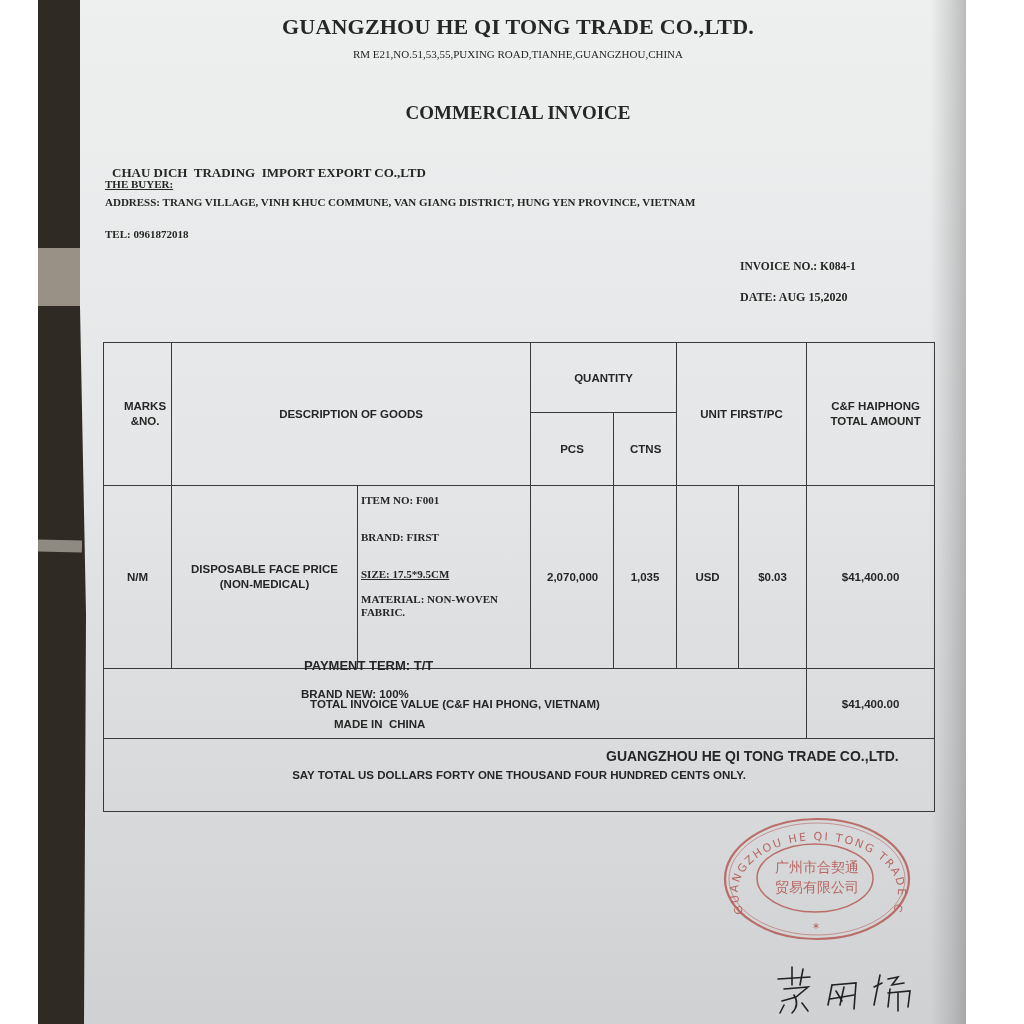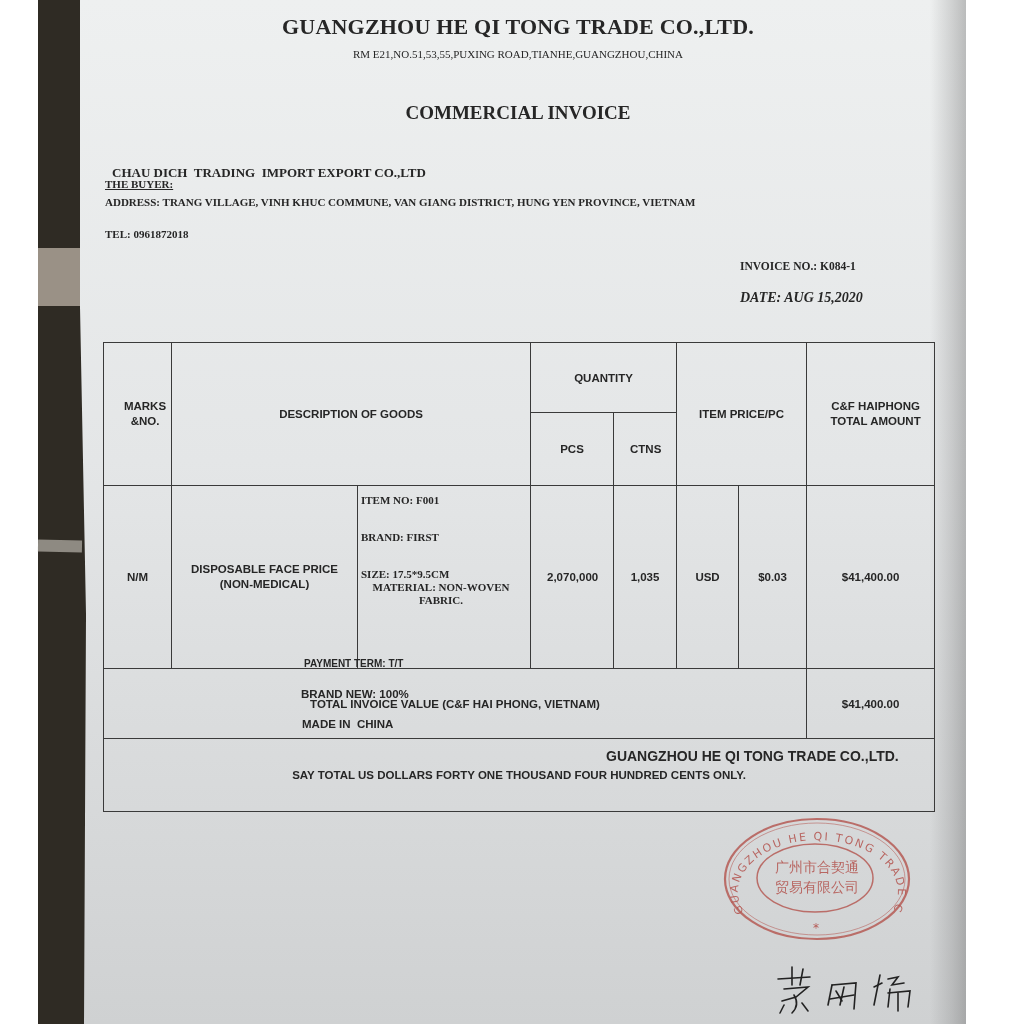--- a/index.html
+++ b/index.html
@@ -19,34 +19,34 @@
   .abs { position:absolute; white-space:nowrap; }
 
   .company-title { left:0; width:1036px; top:14px; text-align:center; font-size:22px; letter-spacing:0.2px; }
   .company-addr { left:0; width:1036px; top:48px; text-align:center; font-size:11px; font-weight:normal; }
   .doc-title { left:0; width:1036px; top:102px; text-align:center; font-size:19px; }
   .buyer-label { left:105px; top:142px; font-size:11px; text-decoration:underline;margin-top:36px; }
   .buyer-name { left:105px; top:165px; font-size:13px; }
   .buyer-addr { left:105px; top:196px; font-size:11px; }
   .buyer-tel { left:105px; top:228px; font-size:11px; }
   .invoice-no { left:740px; top:260px; font-size:11.5px; }
-  .invoice-date { left:740px; top:290px; font-size:14px;font-style:italic; }
+  .invoice-date { left:740px; top:290px; font-size:12px; }
 
   table.inv { position:absolute; left:103px; top:342px; width:831px; border-collapse:collapse; table-layout:fixed; }
   table.inv td { border:1.5px solid #3a3a3a; text-align:center; vertical-align:middle; padding:16px; font-size:11.5px; }
   .hdr-row1 td { height:37px; }
   .hdr-row2 td { height:40px; }
   .data-row td { height:150px; }
   .total-row td { height:37px; }
   .say-row td { height:40px; }
   .spec-cell { text-align:left !important; vertical-align:top !important; padding:8px 0 0 3px !important; }
   .spec-line { display:block; font-size:11px; line-height:13px; margin-bottom:24px; }
-  .spec-line.last { margin-bottom:8px;text-align:center; }
+  .spec-line.last { margin-bottom:8px; }
 
-  .pay-term { left:304px; top:658px; font-size:10px; }
+  .pay-term { left:304px; top:658px; font-size:13px; }
   .brand-new { left:301px; top:688px; font-size:11.5px;text-align:right; }
   .made-in { left:302px; top:718px; font-size:11.5px; }
   .signer { left:606px; top:748px; font-size:14px; }
 
   .stamp { position:absolute; left:722px; top:816px; width:190px; height:126px; }
   .signature { position:absolute; left:770px; top:955px; width:160px; height:66px; }
 </style>
 </head>
 <body>
 
@@ -78,55 +78,55 @@
       <col style="width:63px">
     <col style="width:62px">
       <col style="width:68px">
     <col style="width:128px">
   </colgroup>
   <tbody>
       <tr class="hdr-row1">
     <td rowspan="2"><span style="display:inline-block;width:50px;line-height:15px;">MARKS &amp;NO.</span></td>
     <td colspan="2" rowspan="2">DESCRIPTION OF GOODS</td>
     <td colspan="2">QUANTITY</td>
-    <td colspan="2" rowspan="2">ITEM PRICE/PC</td>
+    <td colspan="2" rowspan="2">UNIT FIRST/PC</td>
     <td rowspan="2"><span style="display:inline-block;width:105px;line-height:15px;">C&amp;F HAIPHONG TOTAL AMOUNT</span></td>
   </tr>
   <tr class="hdr-row2">
     <td>PCS</td>
     <td>CTNS</td>
   </tr>
   <tr class="data-row">
     <td>N/M</td>
     <td><span style="display:inline-block;width:150px;line-height:15px;">DISPOSABLE FACE PRICE (NON-MEDICAL)</span></td>
     <td class="spec-cell serif">
       <span class="spec-line">ITEM NO: F001</span>
       <span class="spec-line">BRAND: FIRST</span>
-      <span class="spec-line" style="margin-bottom:0;">SIZE: 17.5*9.5CM</span>
+      <span class="spec-line" style="margin-bottom:12px;text-decoration:underline;">SIZE: 17.5*9.5CM</span>
       <span class="spec-line last" style="white-space:normal;width:160px;">MATERIAL: NON-WOVEN FABRIC.</span>
     </td>
     <td>2,070,000</td>
     <td>1,035</td>
     <td>USD</td>
     <td>$0.03</td>
     <td>$41,400.00</td>
   </tr>
   <tr class="total-row">
     <td colspan="7">TOTAL INVOICE VALUE (C&amp;F HAI PHONG, VIETNAM)</td>
     <td>$41,400.00</td>
   </tr>
   <tr class="say-row">
     <td colspan="8">SAY TOTAL US DOLLARS FORTY ONE THOUSAND FOUR HUNDRED CENTS ONLY.</td>
   </tr>
 </tbody>
   </table>
 
 <div class="abs sans pay-term">PAYMENT TERM: T/T</div>
 <div class="abs sans brand-new">BRAND NEW: 100%</div>
-<div class="abs sans made-in" style="white-space:pre;">MADE IN  CHINA</div>
+<div class="abs sans made-in" style="white-space:pre;margin-left:32px;">MADE IN  CHINA</div>
 <div class="abs sans signer">GUANGZHOU HE QI TONG TRADE CO.,LTD.</div>
 
 <svg class="stamp" viewBox="0 0 190 126">
   <defs>
     <path id="stampArc" d="M 22 96 A 80 52 0 1 1 172 92"></path>
   </defs>
   <ellipse cx="95" cy="63" rx="92" ry="60" fill="none" stroke="#b55a55" stroke-width="2.2" opacity="0.85"></ellipse>
   <ellipse cx="95" cy="63" rx="88" ry="56" fill="none" stroke="#b55a55" stroke-width="0.8" opacity="0.7"></ellipse>
   <ellipse cx="93" cy="62" rx="58" ry="34" fill="none" stroke="#b55a55" stroke-width="1.5" opacity="0.85"></ellipse>
   <text font-family="'DejaVu Sans', sans-serif" font-size="11" fill="#b55a55" opacity="0.9" letter-spacing="2">

